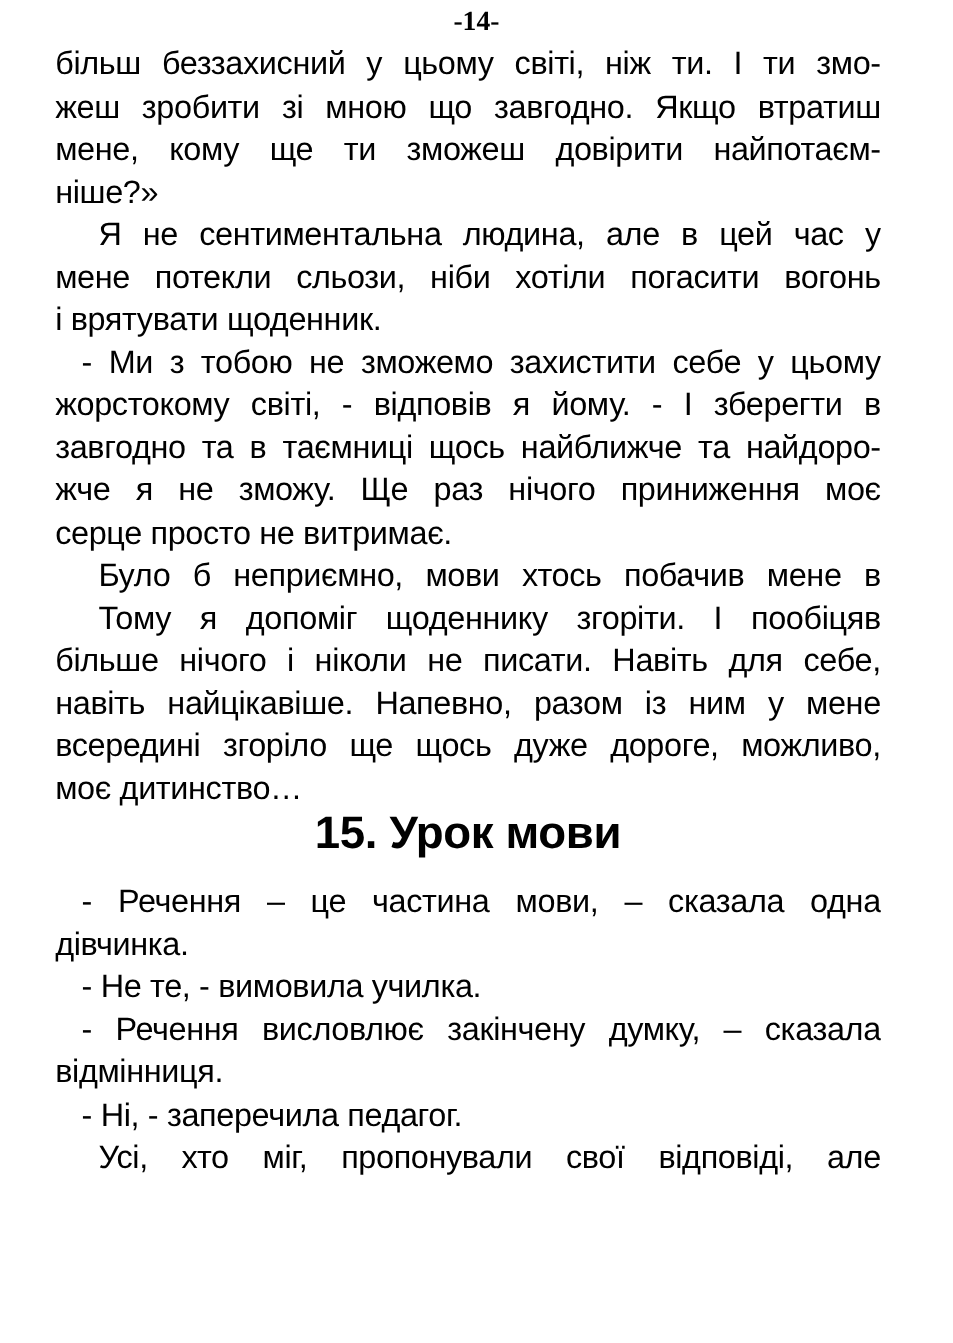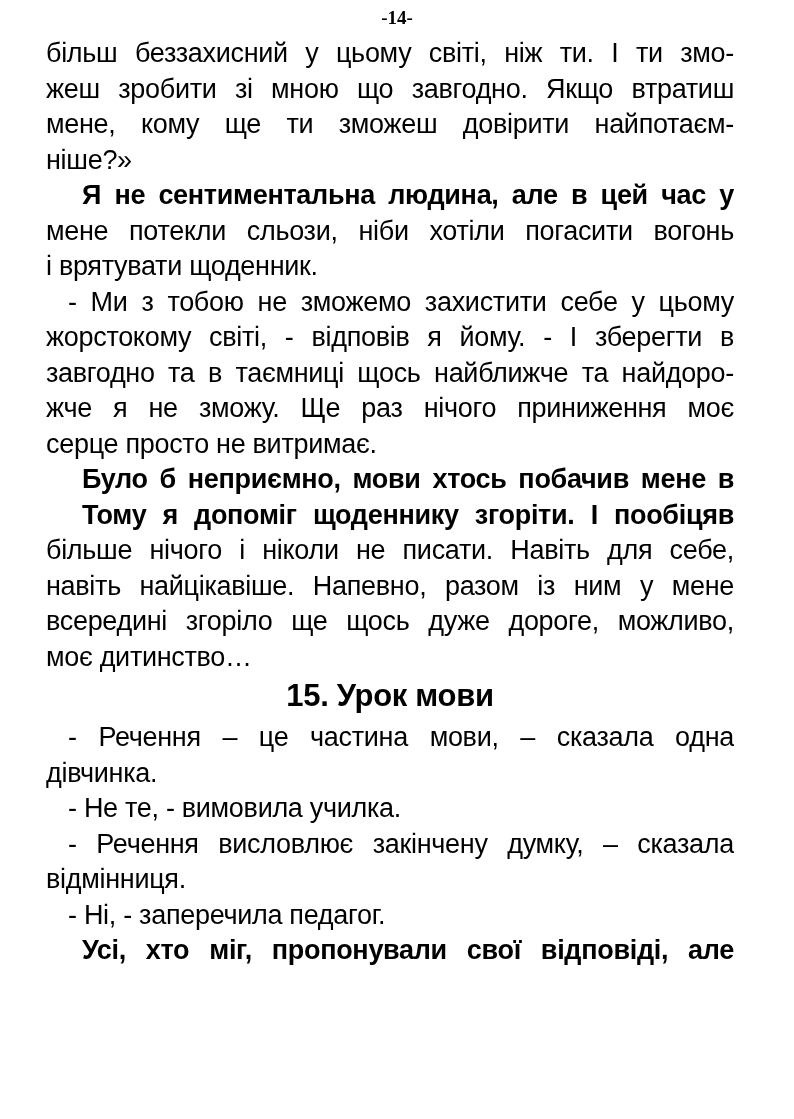--- a/index.html
+++ b/index.html
@@ -14,21 +14,21 @@
     background: #ffffff;
     color: #000000;
     overflow: hidden;
     font-family: "Liberation Sans", sans-serif;
   }
   .page-number {
     padding-top: 7px;
     text-align: center;
     font-family: "Liberation Serif", serif;
     font-weight: bold;
-    font-size: 19px;
+    font-size: 23px;
     line-height: 22px;
     color: #000000;
   }
   .content {
     padding: 7px 60px 0 46px;
     font-size: 27px;
     line-height: 35.5px;
     letter-spacing: -0.3px;
     color: #000000;
   }
@@ -39,29 +39,29 @@
   }
   .line.stretch {
     text-align: justify;
     text-align-last: justify;
     text-justify: inter-word;
   }
   .line.plain {
     text-align: right;
     text-align-last: left;
   }
-  .line.indent-normal   { padding-left: 36px; font-weight: bold; }
+  .line.indent-normal   { padding-left: 36px; }
   .line.indent-dialogue { padding-left: 22px; }
   .line.indent-none     { padding-left: 0; }
   .heading {
     text-align: center;
     font-weight: bold;
-    font-size: 31px;
+    font-size: 38px;
     line-height: 37px;
-    margin: 2px 0 6px 0;
+    margin: 2px 0 20px 0;
     letter-spacing: -0.3px;
   }
 </style>
 </head>
 <body>
 
 <div class="page">
   <div class="page-number">-14-</div>
   <div class="content">
       <div class="paragraph">

